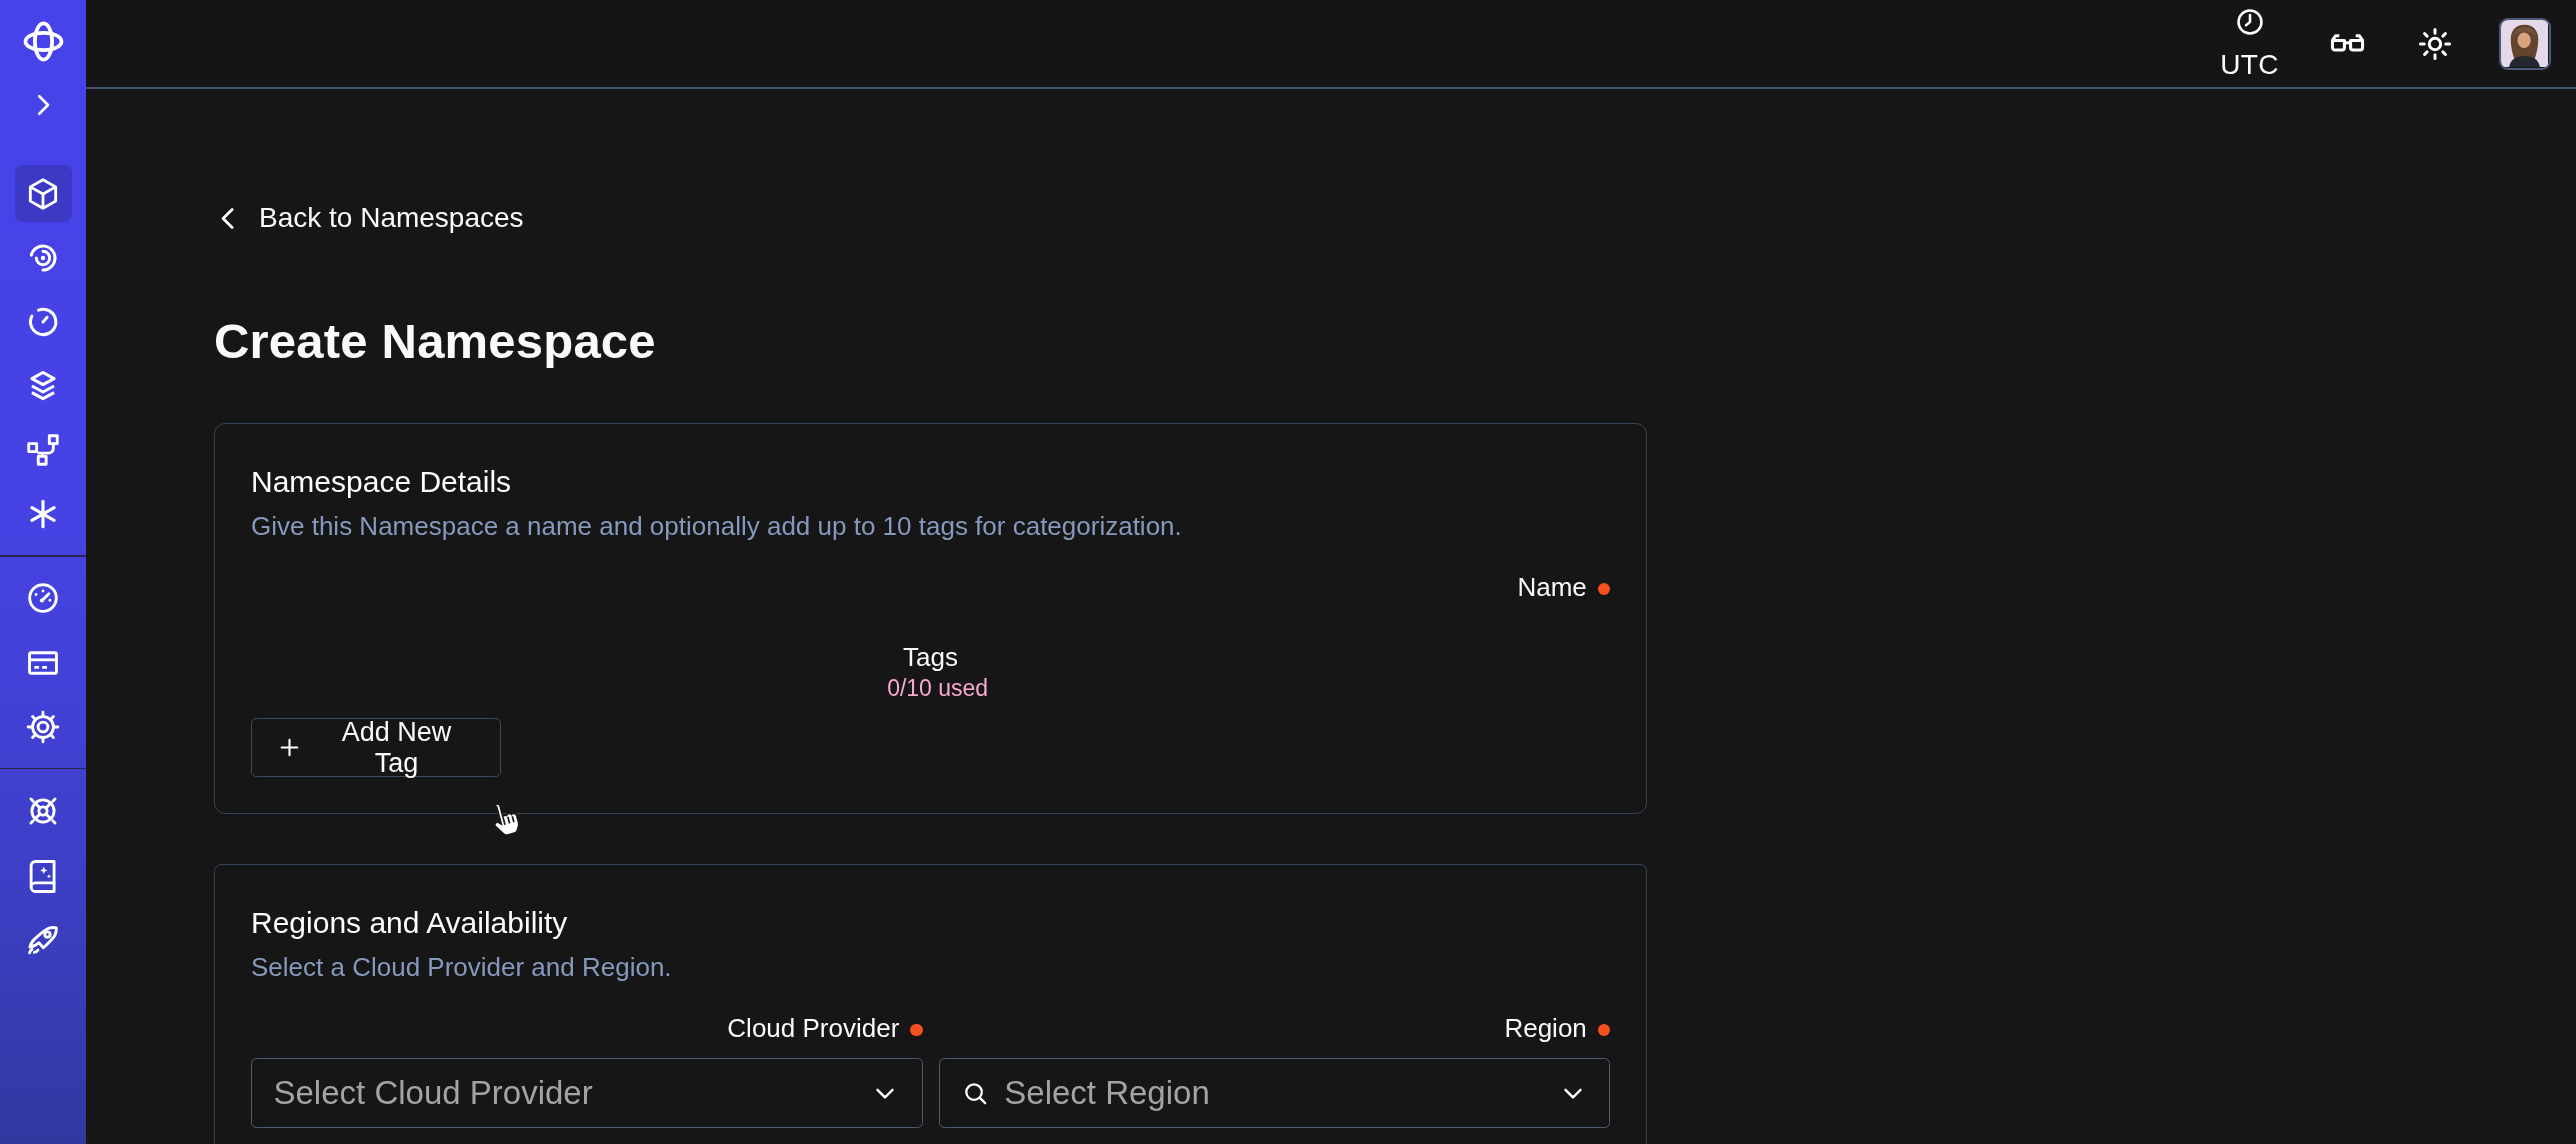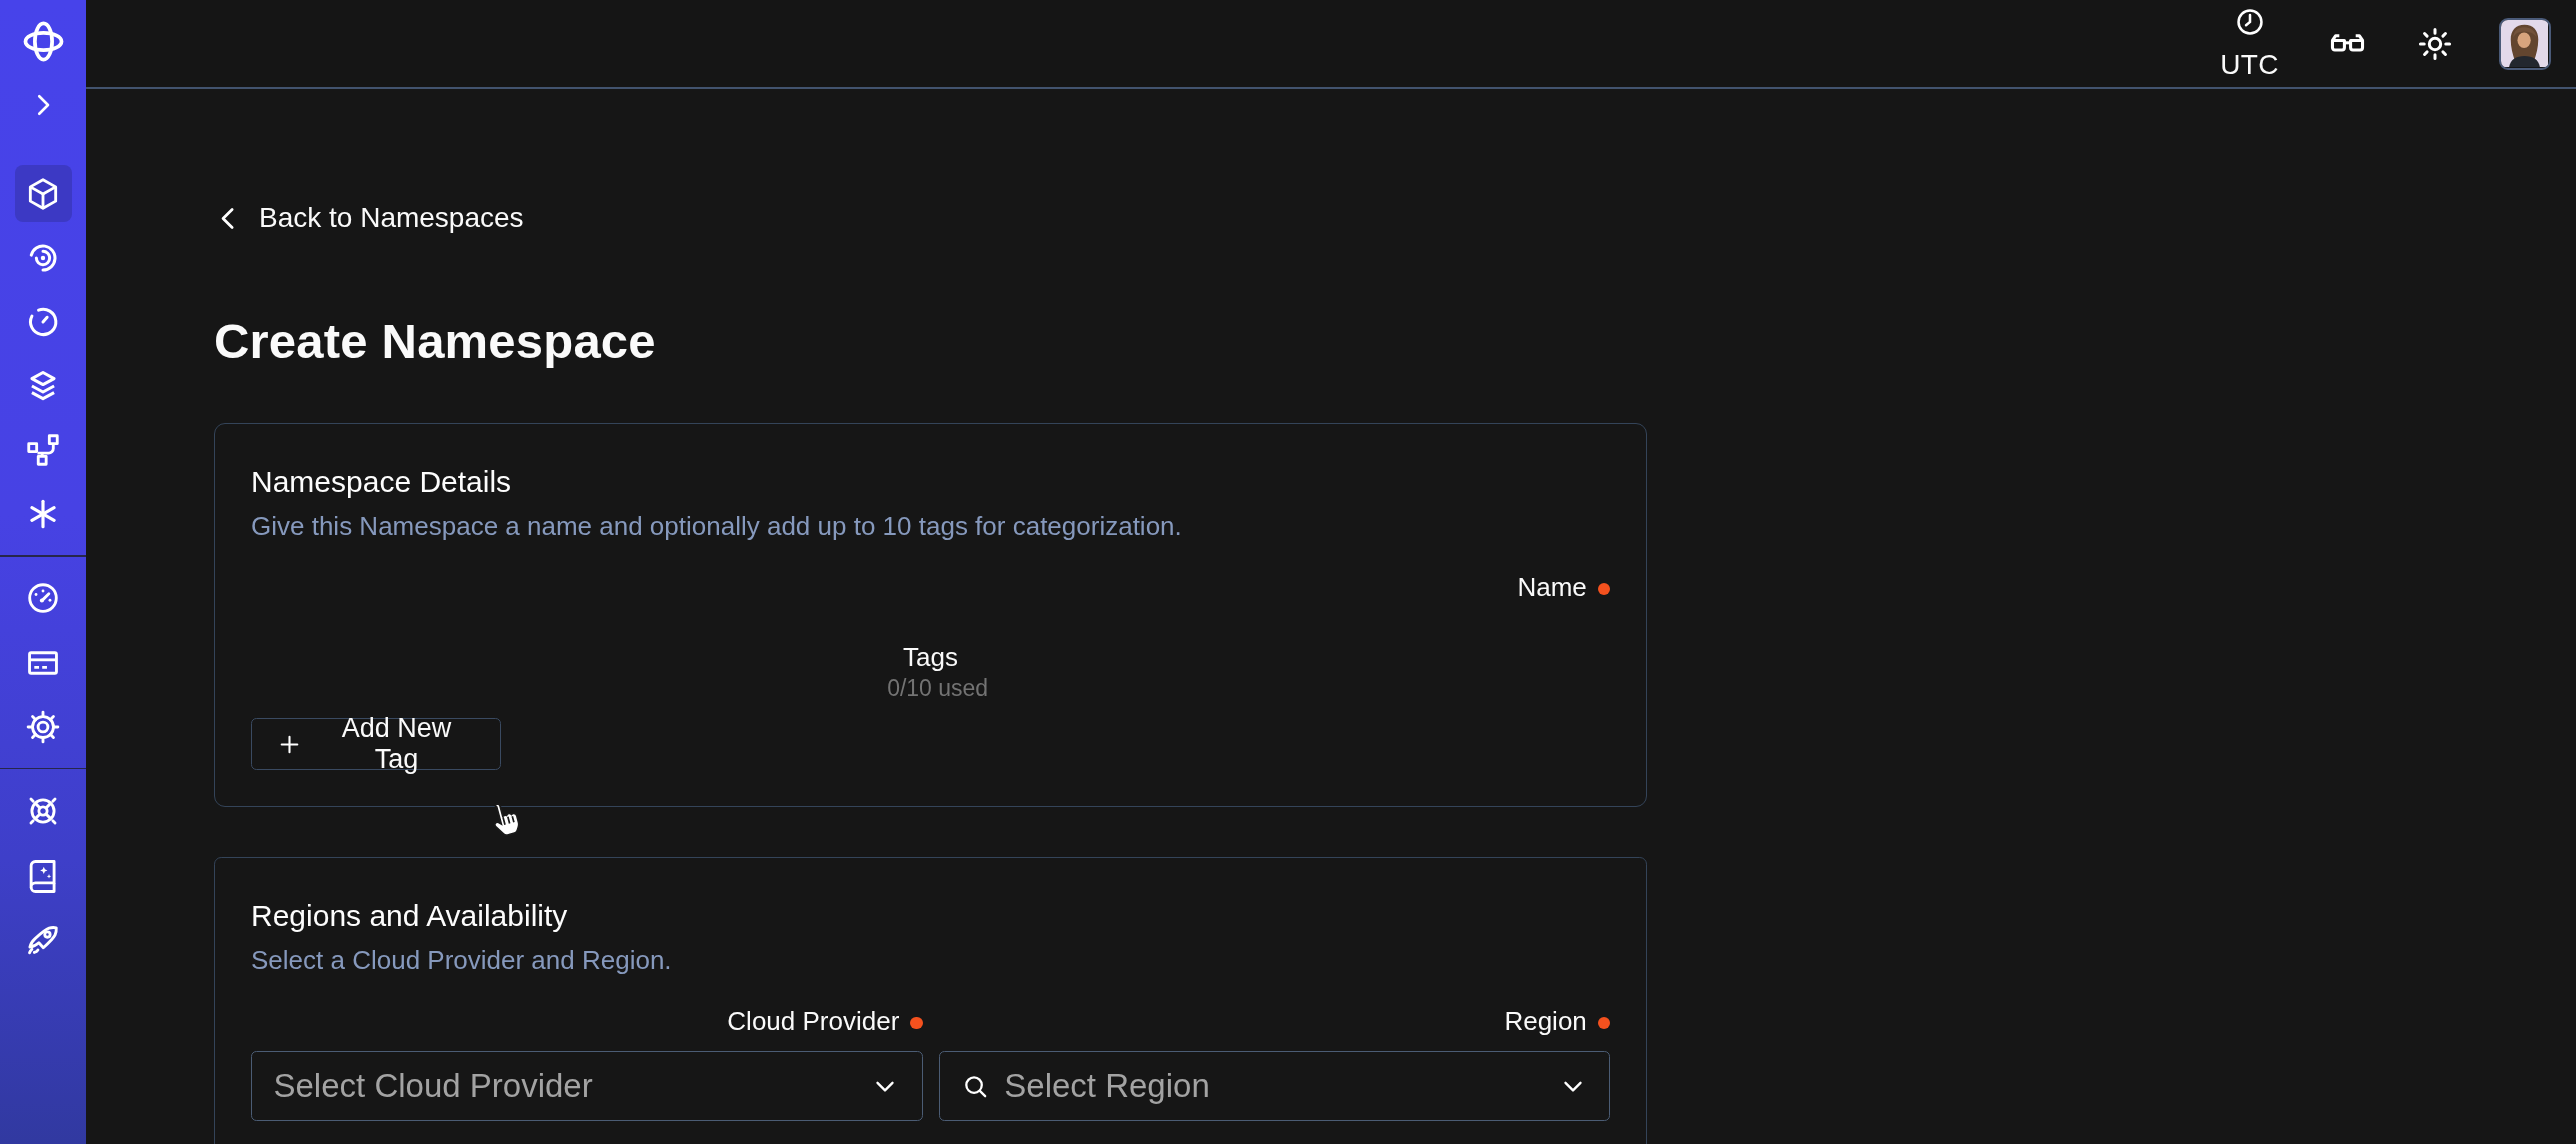--- a/index.html
+++ b/index.html
@@ -58,31 +58,31 @@
     background:#161616; padding:41px 36px 36px 36px;
   }
   .card-1 { margin-top:54px;border-radius:11px; }
   .card-2 { margin-top:50px; height:376px; }
   .card-title { font-size:30px; font-weight:500; color:#fdfdfd; }
   .card-sub { margin-top:11.6px; font-size:26px; color:#8699bd; }
 
   .field-label-row { display:flex; align-items:center; margin-top:30px;justify-content:flex-end; }
   .field-label { font-size:26px; font-weight:500; color:#fafafa; }
   .req-dot { width:12.5px; height:12.5px; border-radius:50%; background:#f4511e; margin-left:10.7px; margin-top:3.6px; }
-  .tags-count { font-size:23px; color:#737373; margin-left:14.3px; margin-top:2.7px; }
+  .tags-count { font-size:23px; color:#f9a8d4; margin-left:14.3px; margin-top:2.7px; }
 
   .text-input {
     margin-top:14.3px; display:block; width:575px; height:70px;
     background:transparent; border:1.8px solid #4f617c; border-radius:5.4px;
     color:#fafafa; font-size:28px; font-family:"Liberation Sans",sans-serif;
     padding:0 21.5px; outline:none;
   }
   .tags-row { margin-top:39px;flex-direction:column; }
   .add-tag-btn {
-    margin-top:16px; height:52px; width:250px;
+    margin-top:16px; height:59px; width:250px;
     display:flex; align-items:center; gap:16px; padding:0 25px;
     background:transparent; border:1.8px solid #3a4a61; border-radius:5.4px;
     color:#fafafa; font-size:27px; font-family:"Liberation Sans",sans-serif;
     cursor:pointer;
   }
 
   .select-grid { display:grid; grid-template-columns:1fr 1fr; column-gap:16px; margin-top:0; }
   .select-col { min-width:0; }
   .select-box {
     margin-top:14.3px; height:70px; border:1.8px solid #4b5c74; border-radius:5.4px;

